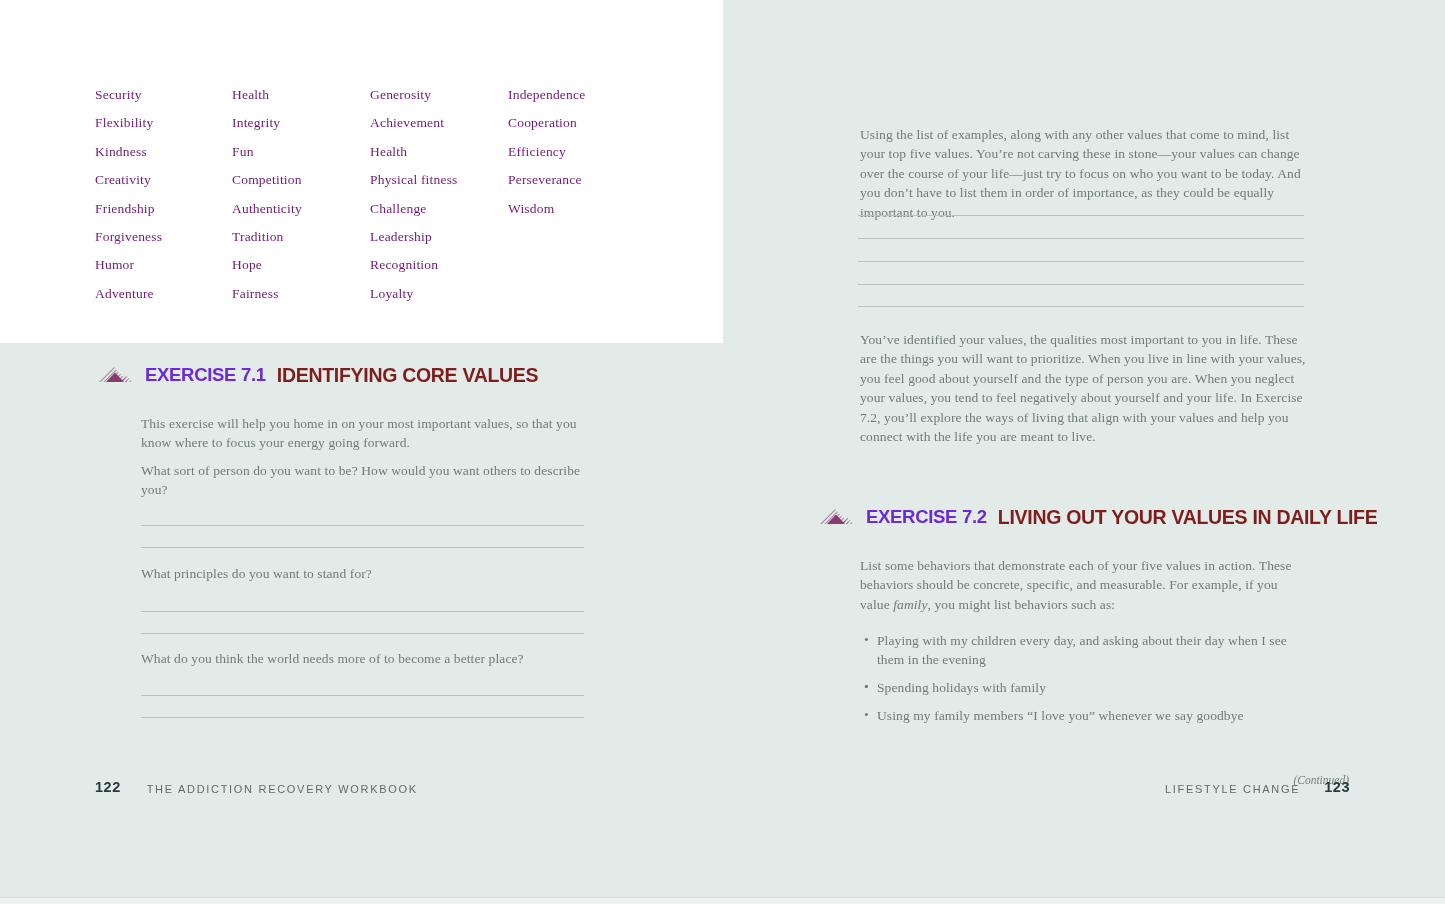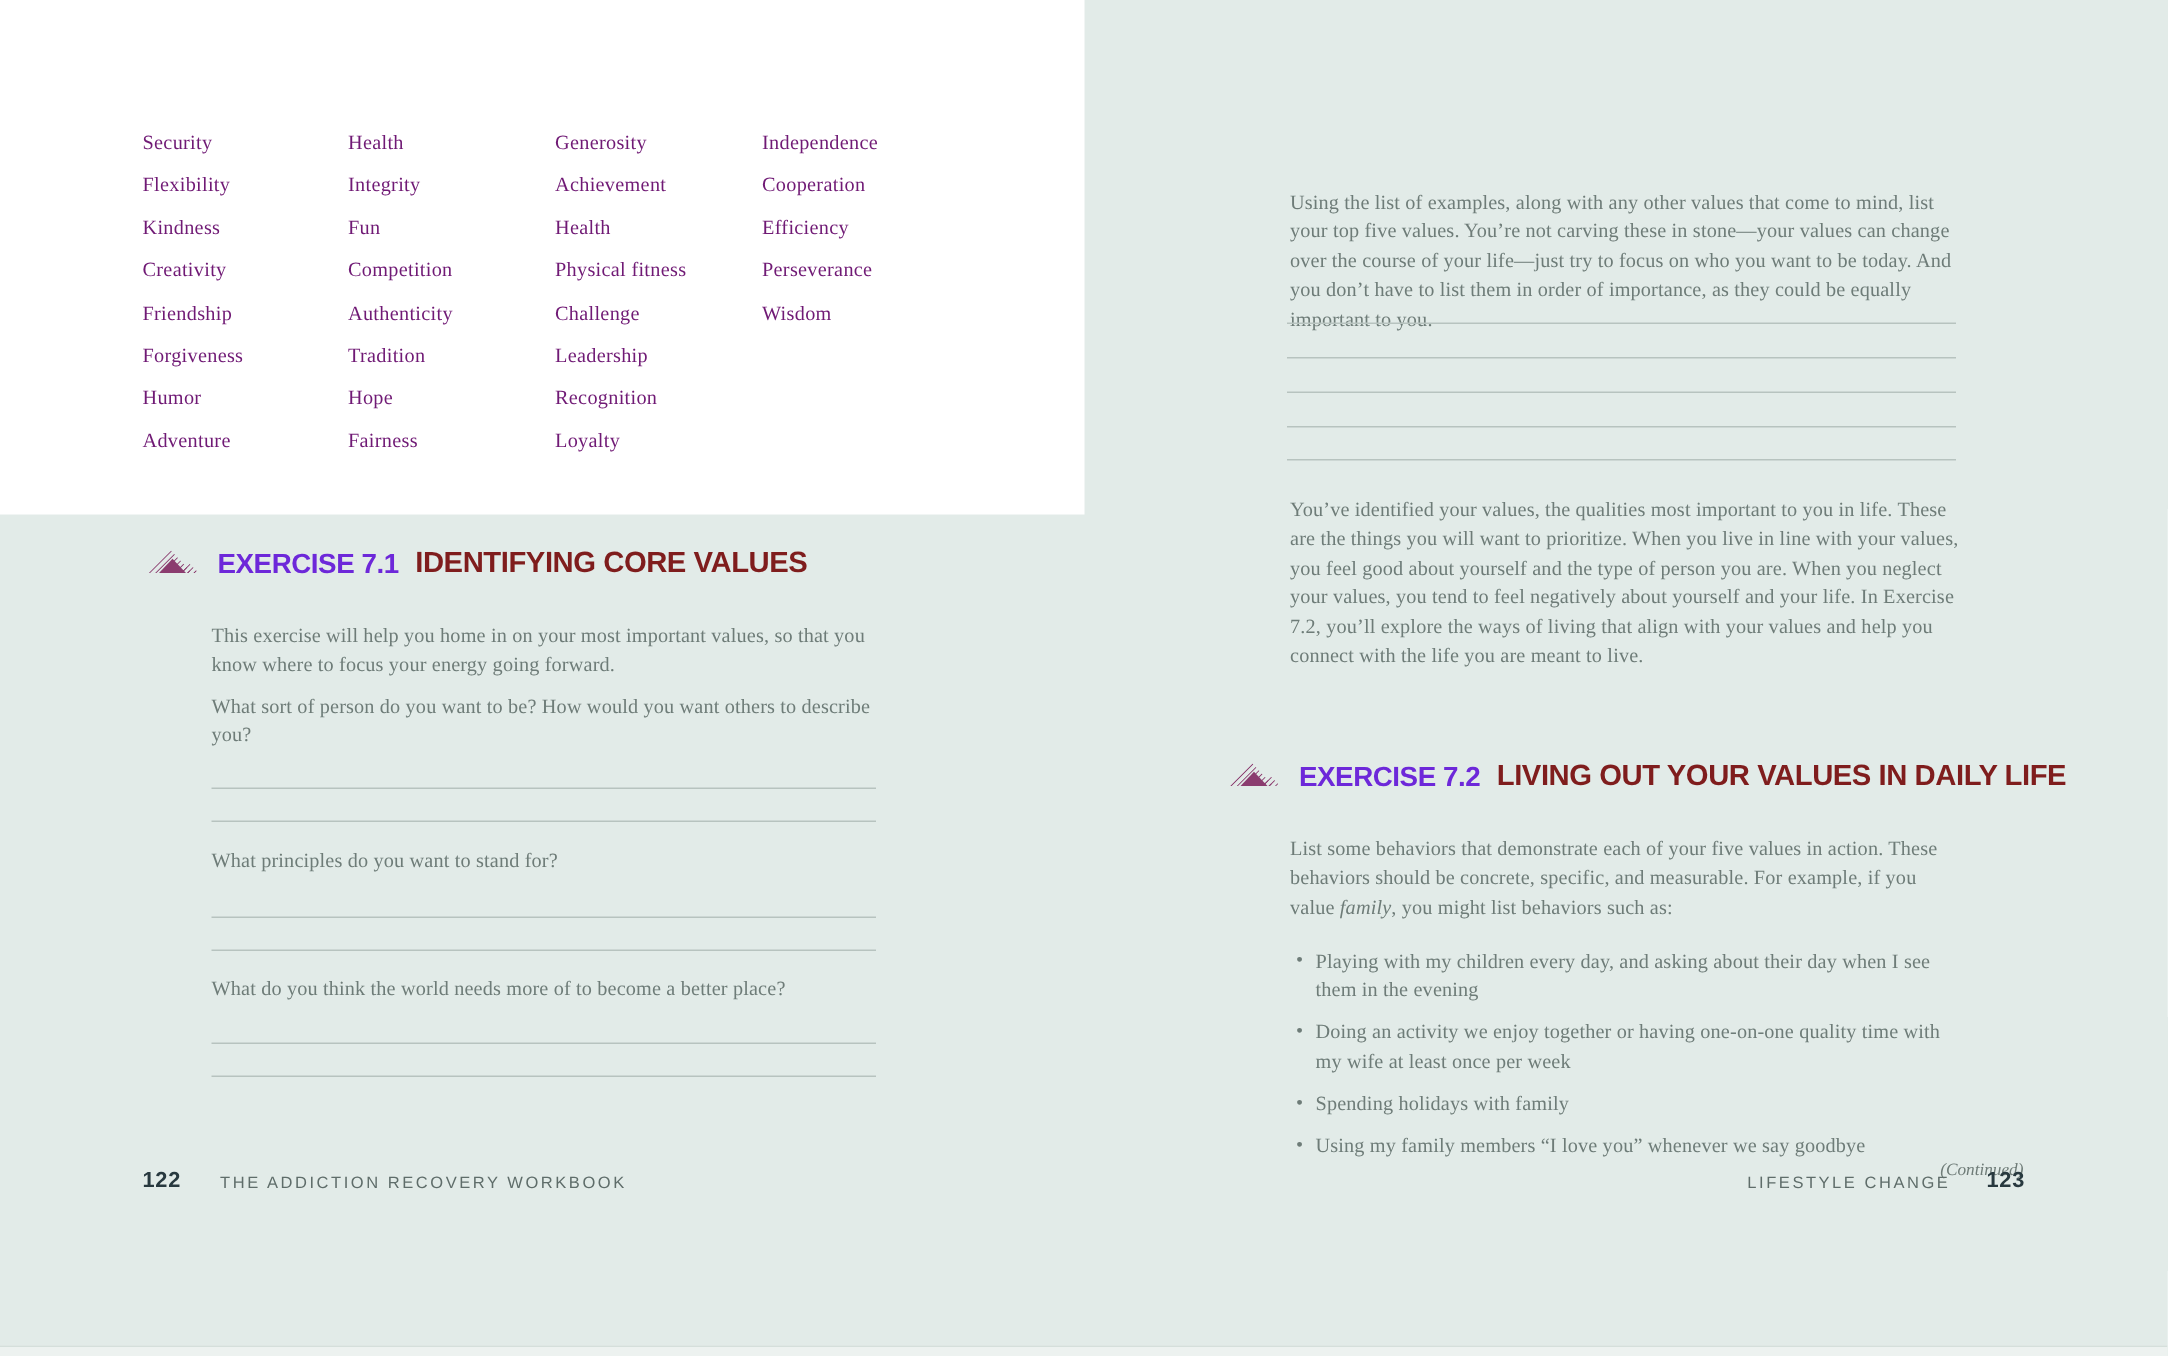--- a/index.html
+++ b/index.html
@@ -195,21 +195,20 @@
 
   <div class="body-text" style="left:860px; top:556px;"><span>List some behaviors that demonstrate each of your five values in action. These behaviors should be concrete, specific, and measurable. For example, if you value </span><span class="it">family</span><span>, you might list behaviors such as:</span></div>
 
   <div class="bullets">
     <div class="bullet-item">
       <span class="bullet-dot">•</span>
       <span>Playing with my children every day, and asking about their day when I see them in the evening</span>
     </div>
     <div class="bullet-item">
       <span class="bullet-dot">•</span>
-      <span>Doing an activity we enjoy together or having one-on-one quality time with my wife at least once per week</span>
     </div>
     <div class="bullet-item">
       <span class="bullet-dot">•</span>
       <span>Spending holidays with family</span>
     </div>
     <div class="bullet-item">
       <span class="bullet-dot">•</span>
       <span>Using my family members “I love you” whenever we say goodbye</span>
     </div>
   </div>

